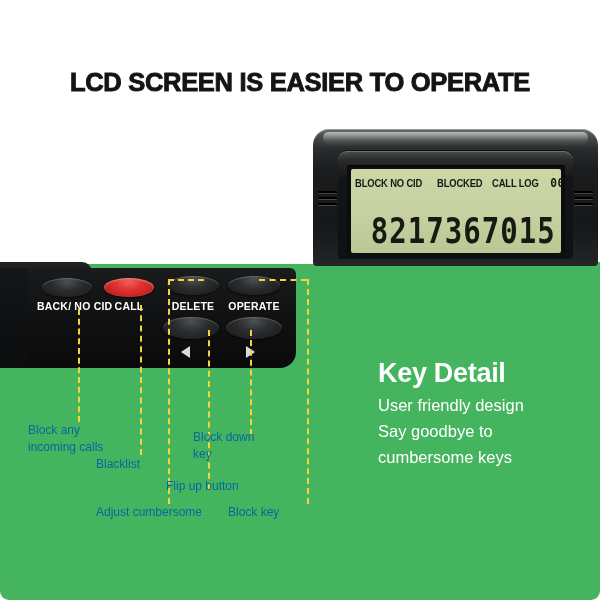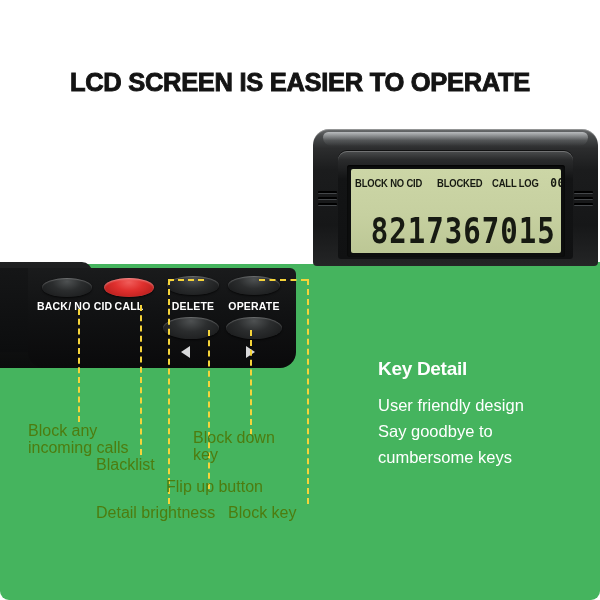--- a/index.html
+++ b/index.html
@@ -213,33 +213,33 @@
   }
   .lead-h {
     position: absolute;
     height: 0;
     border-top: 2px dashed #f5d43a;
   }
 
   
   .callout {
     position: absolute;
-    color: #4d7c0f;
-    font-size: 16px;
+    color: #0369a1;
+    font-size: 12px;
     line-height: 17px;
     font-weight: 400;
     white-space: pre-line;
   }
 
   
   #key-detail-title {
     position: absolute;
     left: 378px; top: 358px;
     color: #ffffff;
-    font-size: 19px;
+    font-size: 27px;
     font-weight: 700;
     letter-spacing: -0.3px;
     text-align: center;
   }
   #key-detail-body {
     position: absolute;
     left: 378px; top: 392px;
     width: 210px;
     color: #ffffff;
     font-size: 16.5px;
@@ -323,21 +323,21 @@
   <div class="lead-v" style="left:250px; top:330px; height:105px;"></div>
 
   <div class="lead-h" style="left:259px; top:279px; width:48px;"></div>
   <div class="lead-v" style="left:307px; top:279px; height:225px;"></div>
 
   <div class="callout" style="left:28px; top:422px;">Block any
 incoming calls</div>
 
   <div class="callout" style="left:96px; top:456px;">Blacklist</div>
 
-  <div class="callout" style="left:96px; top:504px;">Detail brightness</div>
+  <div class="callout" style="left:96px; top:504px;">Adjust cumbersome</div>
 
   <div class="callout" style="left:157px; top:478px;margin-left:9px;">Flip up button</div>
 
   <div class="callout" style="left:193px; top:429px;">Block down
 key</div>
 
   <div class="callout" style="left:228px; top:504px;">Block key</div>
 
   <div id="key-detail-title">Key Detail</div>
   <div id="key-detail-body">User friendly design

